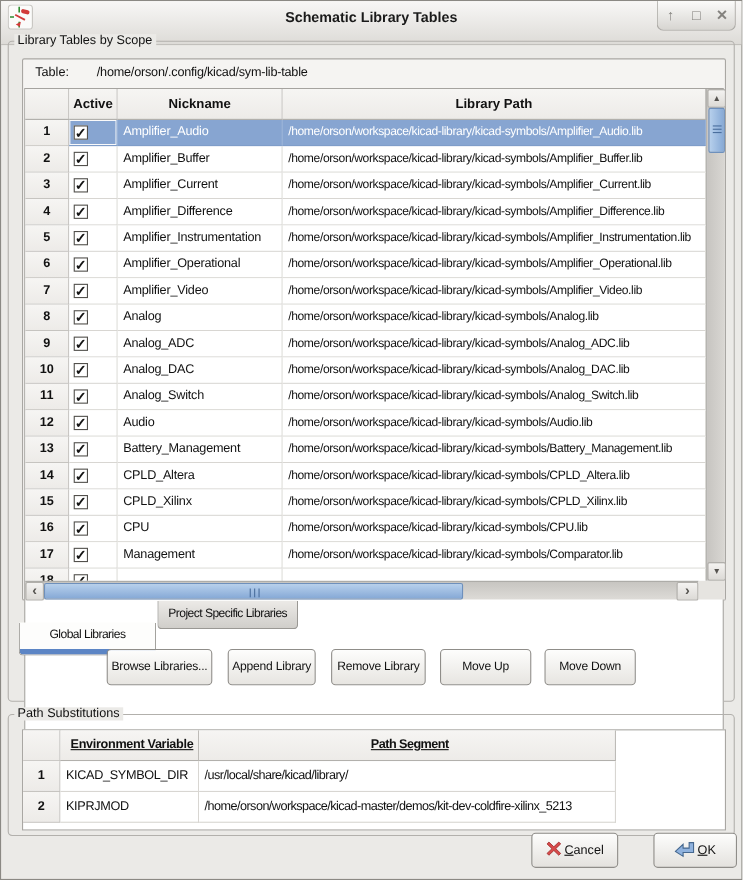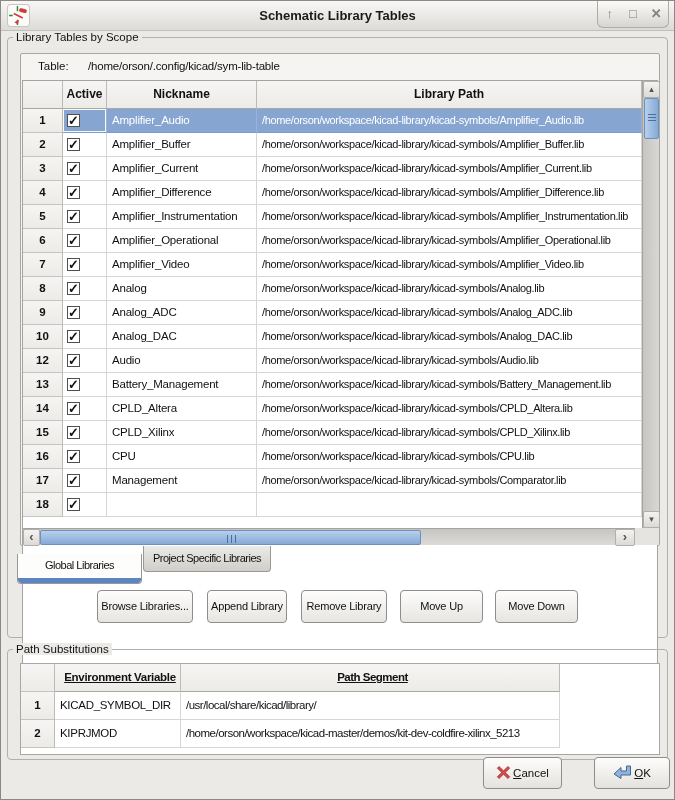--- a/index.html
+++ b/index.html
@@ -2,21 +2,21 @@
 <html><head>
 <meta charset="utf-8">
 <style>
   * { box-sizing: border-box; margin: 0; padding: 0; }
   html,body { width:675px; height:800px; }
   body { font-family:"Liberation Sans", sans-serif; background:#ebeae7; }
   #win { position:relative; width:675px; height:800px; background:#ebeae7;
          outline:1px solid #8b8984; outline-offset:-1px; overflow:hidden; }
 
   
-  #titlebar { position:absolute; left:1px; top:1px; width:673px; height:30px;
+  #titlebar { position:absolute; left:1px; top:1px; width:673px; height:40px;
     background:linear-gradient(#f8f7f6,#dddbd7); border-bottom:1px solid #c2c0bc; }
   #app-icon { position:absolute; left:6px; top:3px; width:23px; height:23px; }
   #title { position:absolute; left:0; right:0; top:7px; text-align:center;
     font-size:13px; font-weight:bold; color:#1a1a1a; }
   #win-controls { position:absolute; right:5px; top:0; width:72px; height:27px;
     background:linear-gradient(#fbfbfa,#d7d5d1); border:1px solid #aeaca8; border-top:none;
     border-radius:0 0 6px 6px; display:flex; align-items:center; justify-content:space-around; }
   .winbtn { width:20px; text-align:center; font-size:13px; font-weight:bold; color:#84827e;
     line-height:20px; cursor:default; }
 
@@ -27,21 +27,21 @@
   #group1-label { left:13px; top:31px; }
   #group2 { left:7px; top:649px; width:661px; height:111px; }
   #group2-label { left:13px; top:643px;text-align:center; }
 
   
   #panel1 { position:absolute; left:20px; top:53px; width:640px; height:493px;
     background:#f5f4f2; border:1px solid #a9a7a3; border-radius:2px; }
   #panel2 { position:absolute; left:20px; top:663px; width:640px; height:92px;
     background:#ffffff; border:1px solid #a9a7a3; }
 
-  #table-label { position:absolute; left:38px; top:60px; font-size:11.5px; color:#111; }
+  #table-label { position:absolute; left:32px; top:60px; font-size:11.5px; color:#111; }
   #table-path  { position:absolute; left:88px; top:60px; font-size:11.5px; color:#111; letter-spacing:-0.2px; }
 
   
   #grid { position:absolute; left:22px; top:80px; width:636px; height:588px;
     background:#fff; border:1px solid #a5a39f; }
   .ghead { display:flex; height:28px; }
   .hcell { background:linear-gradient(#f6f5f3,#edebe8); border-right:1px solid #bdbbb7;
     border-bottom:1px solid #aaa8a4; font-size:12px; font-weight:bold; color:#111;
     text-align:center; line-height:27px; overflow:hidden; white-space:nowrap; }
   .w-num{width:40px;} .w-act{width:44px;} .w-nick{width:150px;} .w-path{width:385px;}
@@ -79,21 +79,21 @@
     background:#4a6e9d; box-shadow:0 3px 0 #4a6e9d, 0 -3px 0 #4a6e9d; }
   #hthumb { position:absolute; left:17px; top:1px; width:381px; height:15px; border-radius:2px;
     background:linear-gradient(#b7d0ec,#86a9d6); border:1px solid #6e90bc; }
   #hthumb::after { content:""; position:absolute; left:50%; top:4px; width:1px; height:8px;
     background:#4a6e9d; box-shadow:4px 0 0 #4a6e9d, -4px 0 0 #4a6e9d; }
   #corner { position:absolute; left:612px; top:447px; width:24px; height:17px; background:#e6e4e0; }
 
   
   .tab { position:absolute; text-align:center; font-size:11px; letter-spacing:-0.5px; color:#111;
     border:1px solid #9a9894; border-top:none; border-radius:0 0 4px 4px; overflow:hidden; }
-  #tab-global { left:17px; top:554px; width:125px; height:30px; background:#fdfdfc; line-height:22px; }
+  #tab-global { left:17px; top:566px; width:125px; height:30px; background:#fdfdfc; line-height:22px; }
   #tab-global .tab-indicator { position:absolute; left:0; bottom:0; width:100%; height:5px;
     background:#5c85c5; border-radius:0 0 3px 3px; }
   #tab-project { left:143px; top:546px; width:128px; height:26px; line-height:24px;
     background:linear-gradient(#eceae7,#d0cecA); }
 
   
   .btn { position:absolute; height:33px; background:linear-gradient(#fdfdfc,#e7e5e1);
     border:1px solid #8f8d89; border-radius:4px; font-size:11px; letter-spacing:-0.2px; color:#111;
     text-align:center; line-height:31px; overflow:hidden; white-space:nowrap; }
   #btn-browse { left:97px;  top:590px; width:96px; }
@@ -246,20 +246,28 @@
 
         <div class="grow">
           <div class="cell rnum">10</div>
           <div class="cell cactive">
             <span class="checkbox checked"></span>
           </div>
           <div class="cell cnick">Analog_DAC</div>
           <div class="cell cpath">/home/orson/workspace/kicad-library/kicad-symbols/Analog_DAC.lib</div>
         </div>
 
+        <div class="grow">
+          <div class="cell rnum">11</div>
+          <div class="cell cactive">
+            <span class="checkbox checked"></span>
+          </div>
+          <div class="cell cnick">Analog_Switch</div>
+          <div class="cell cpath">/home/orson/workspace/kicad-library/kicad-symbols/Analog_Switch.lib</div>
+        </div>
 
         <div class="grow">
           <div class="cell rnum">12</div>
           <div class="cell cactive">
             <span class="checkbox checked"></span>
           </div>
           <div class="cell cnick">Audio</div>
           <div class="cell cpath">/home/orson/workspace/kicad-library/kicad-symbols/Audio.lib</div>
         </div>
 

